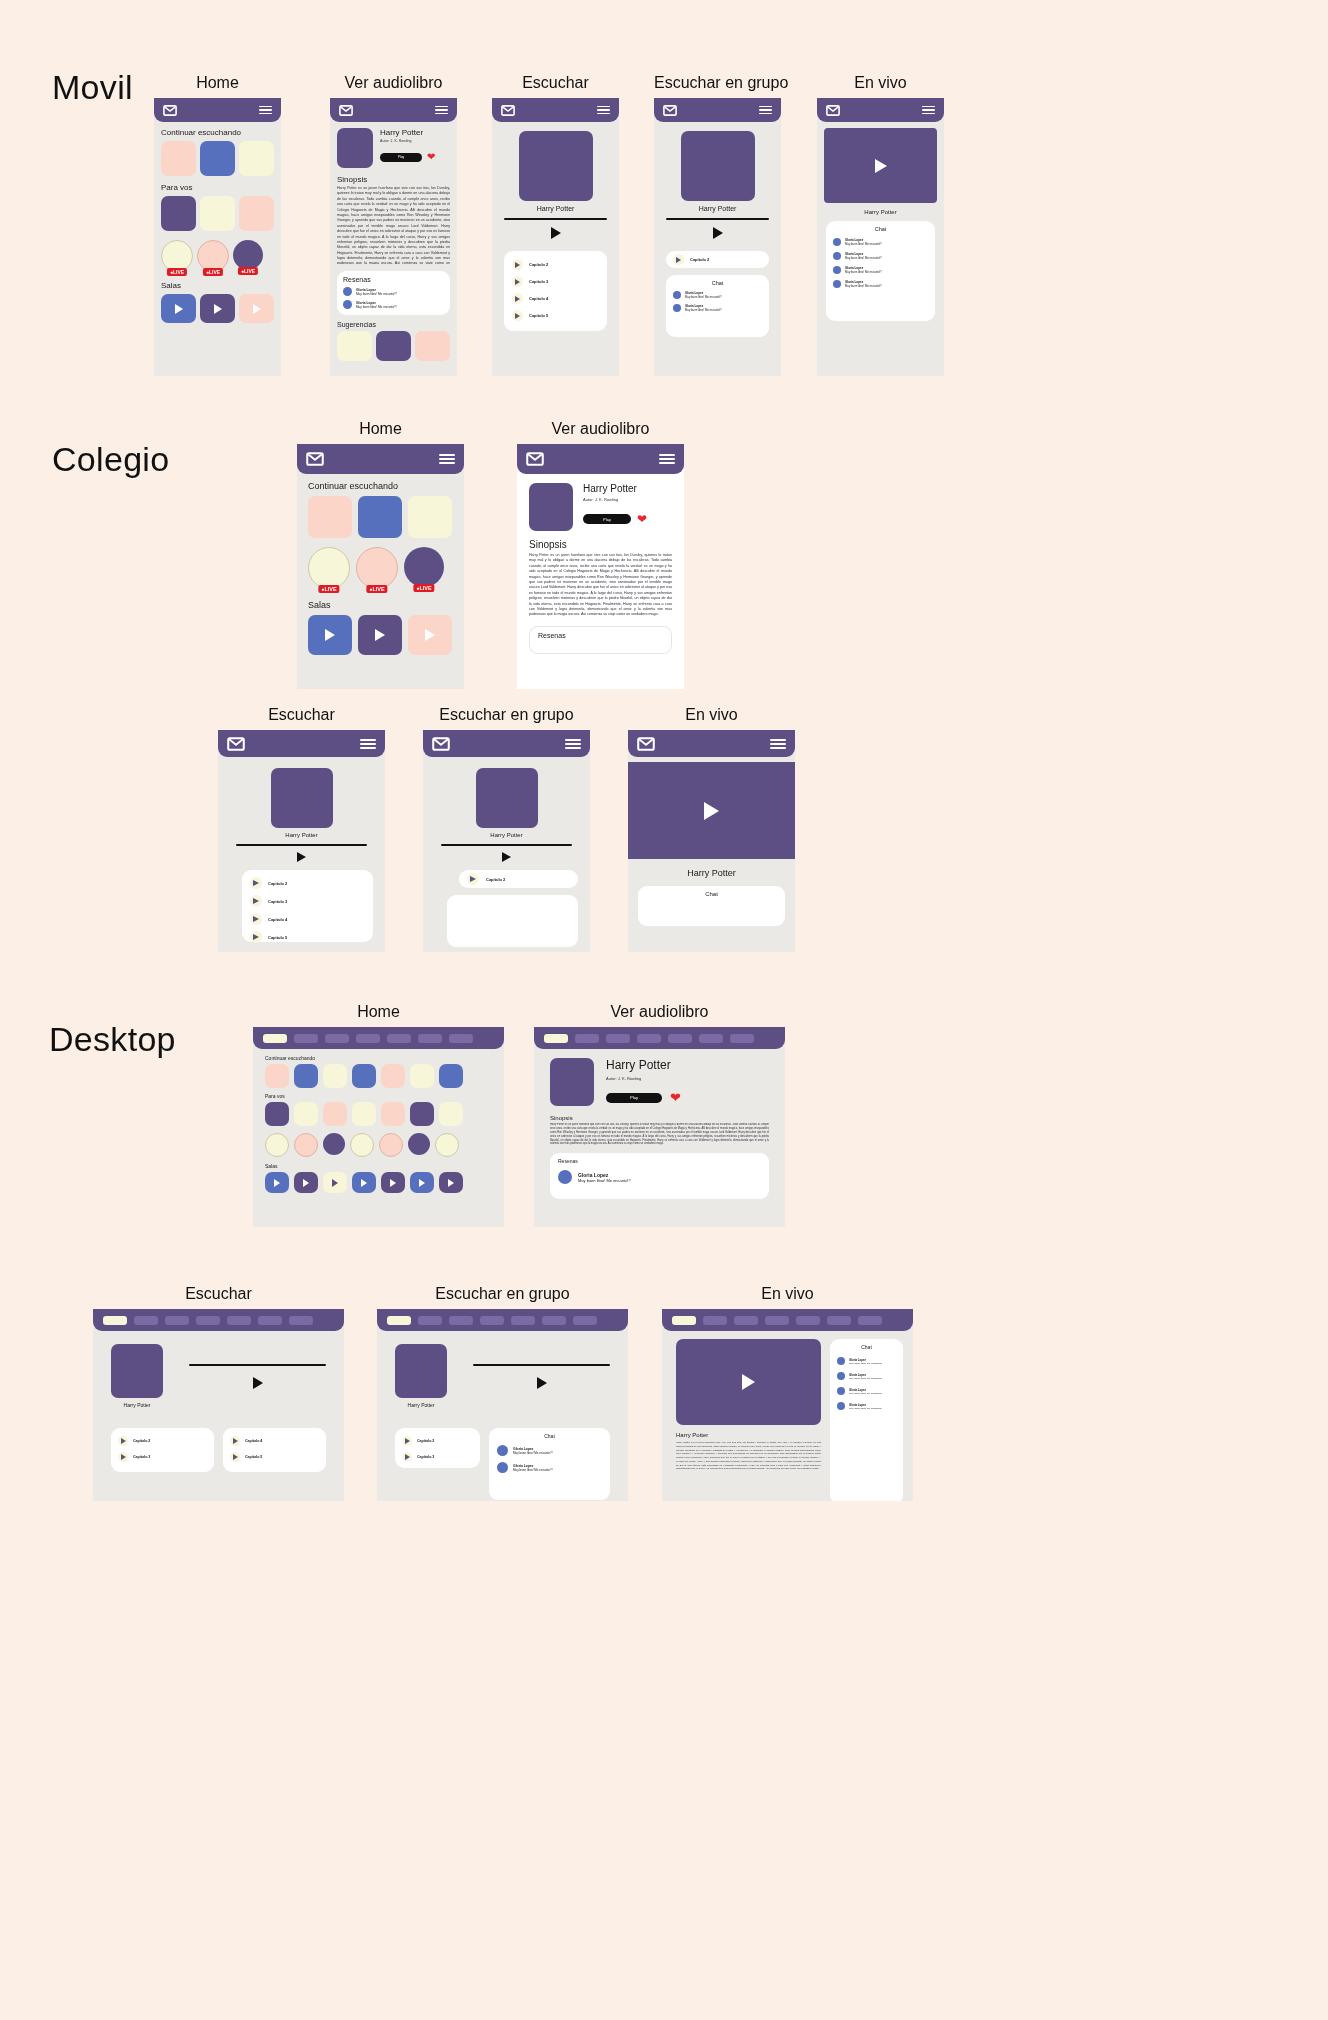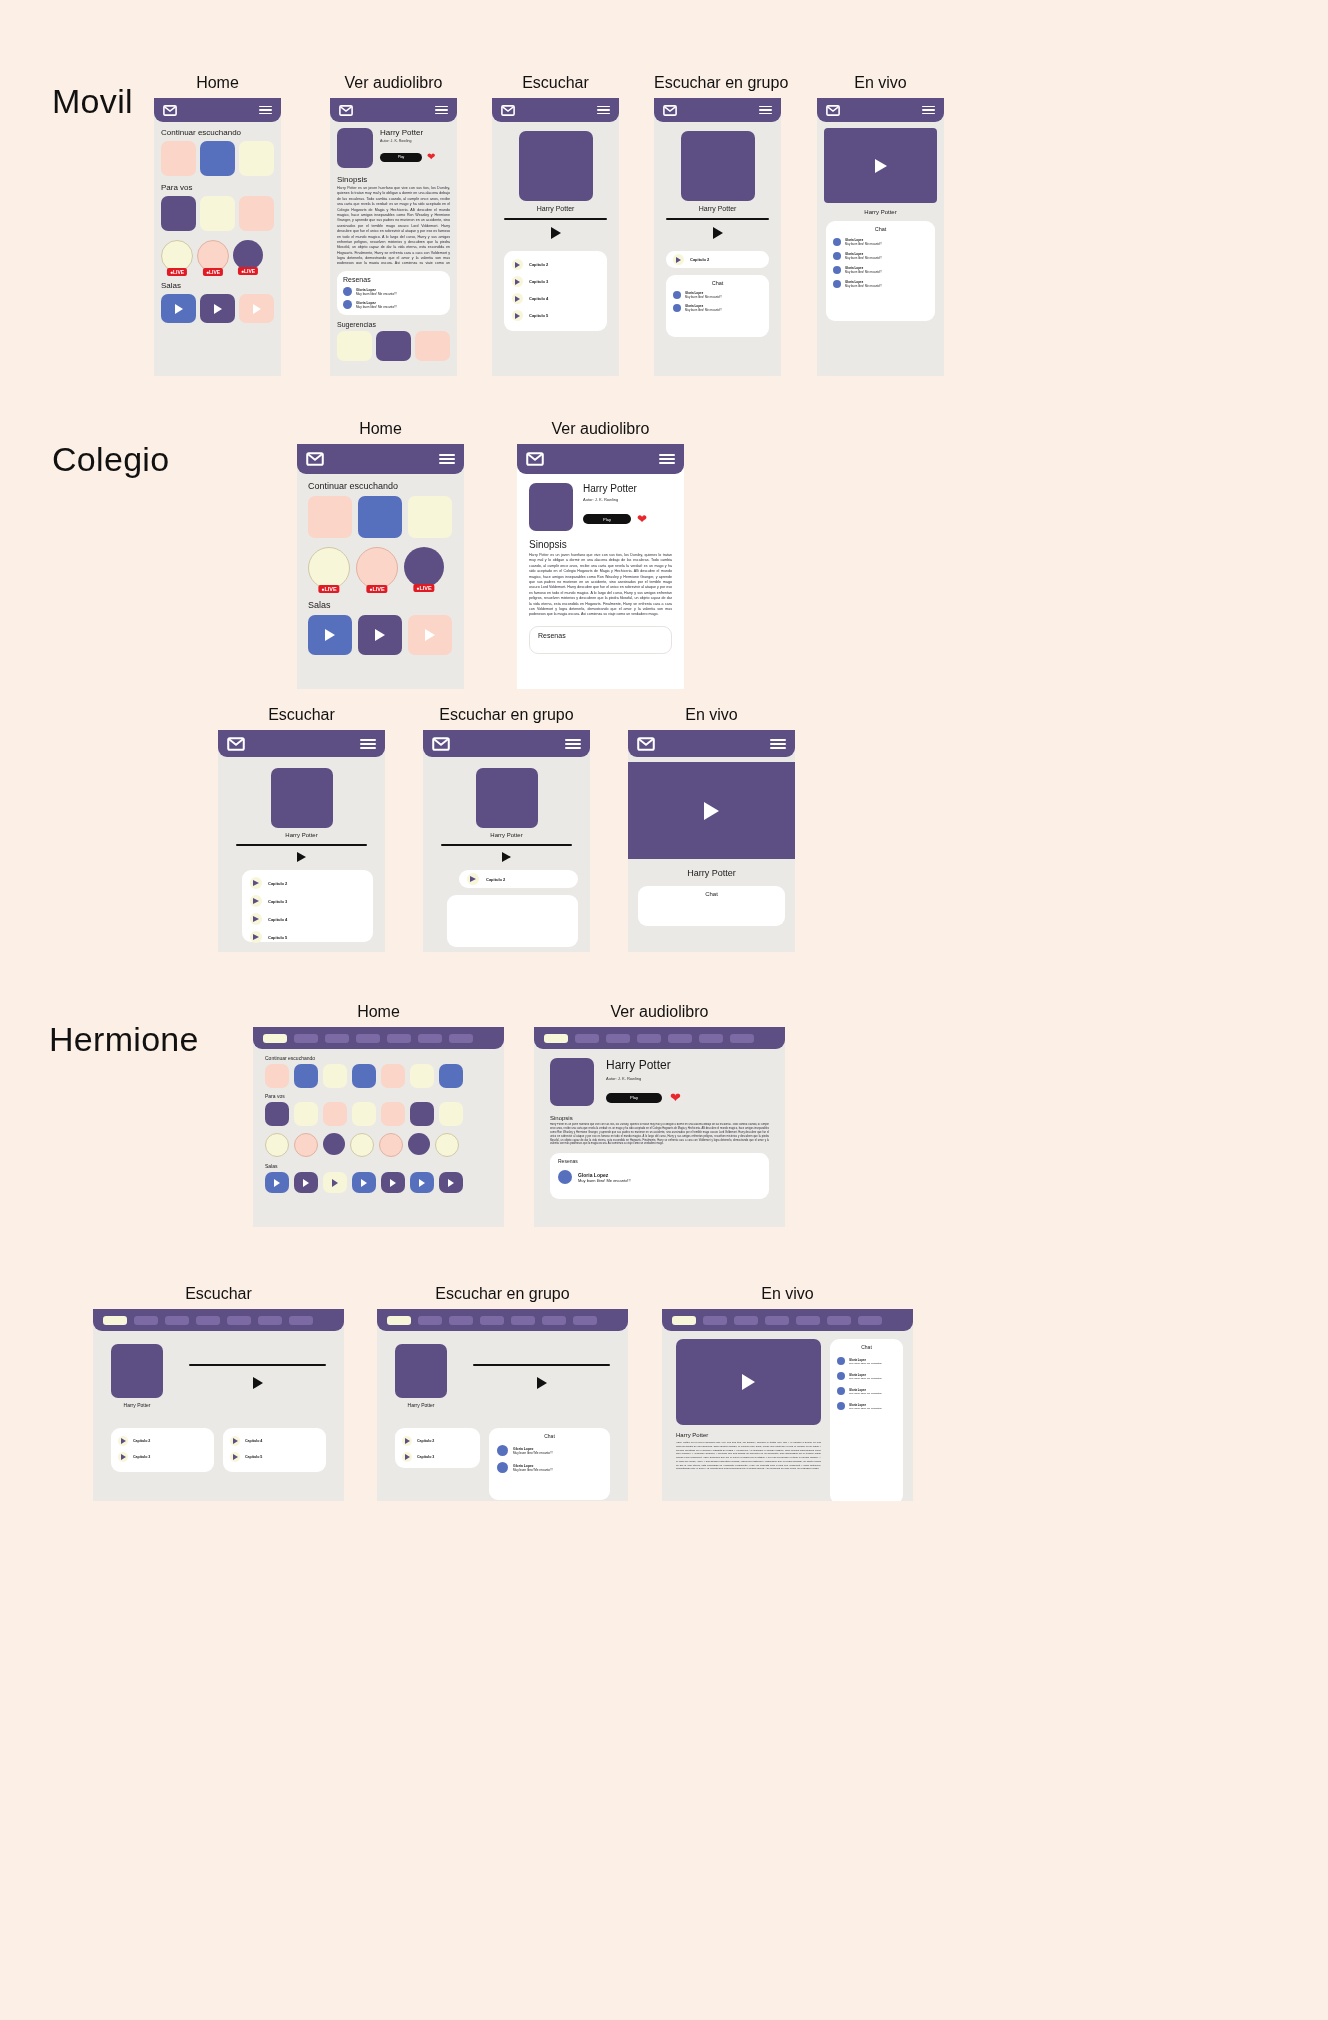--- a/index.html
+++ b/index.html
@@ -99,21 +99,21 @@
   .heart{color:#e8262b;}
 
   
   .navpill{background:#7b6aa3;border-radius:3px;}
   .navpill.light{background:#f8f6d8;}
   .tiny2{font-size:3.6px;line-height:1.5;color:#2a2a36;}
 </style>
 </head>
 <body>
 
-<div class="abs section-label" style="left:52px;top:82px;">Movil</div>
+<div class="abs section-label" style="left:52px;top:68px;">Movil</div>
 
 <div class="abs" style="left:154px;top:74px;">
   <div class="caption">Home</div>
   <div class="frame" style="width:127px;height:278px;">
     <div class="appbar" style="height:24px;">
       <span>
         <svg class="mail-ico" width="14" height="11" viewBox="0 0 14 11">
             <rect x="0.9" y="0.9" width="12.2" height="9.2" rx="1.2" fill="none" stroke="#fff" stroke-width="1.6"></rect>
             <path d="M1.6 1.8 L7 6.1 L12.4 1.8" fill="none" stroke="#fff" stroke-width="1.5"></path>
           </svg>
@@ -575,21 +575,21 @@
     <div class="tile c-purple" style="width:167px;height:97px;margin-top:5px;display:flex;align-items:center;justify-content:center;border-radius:0;">
       <span class="tri tri-w" style="border-width:9px 0 9px 15px;"></span>
     </div>
     <div style="font-size:9px;text-align:center;margin-top:9px;">Harry Potter</div>
     <div class="card" style="margin:8px 10px 0 10px;padding:5px 7px;height:40px;box-sizing:border-box;">
       <div style="font-size:6px;text-align:center;">Chat</div>
     </div>
   </div>
 </div>
 
-<div class="abs section-label" style="left:49px;top:1020px;">Hermione</div>
+<div class="abs section-label" style="left:49px;top:1020px;">Desktop</div>
 
 <div class="abs" style="left:253px;top:1003px;">
   <div class="caption">Home</div>
   <div class="frame" style="width:251px;height:200px;">
     <div class="appbar" style="height:22px;justify-content:flex-start;gap:7px;padding:0 10px;">
       <span class="navpill light" style="width:24px;height:9px;"></span>
       <span class="navpill" style="width:24px;height:9px;"></span>
       <span class="navpill" style="width:24px;height:9px;"></span>
       <span class="navpill" style="width:24px;height:9px;"></span>
       <span class="navpill" style="width:24px;height:9px;"></span>

